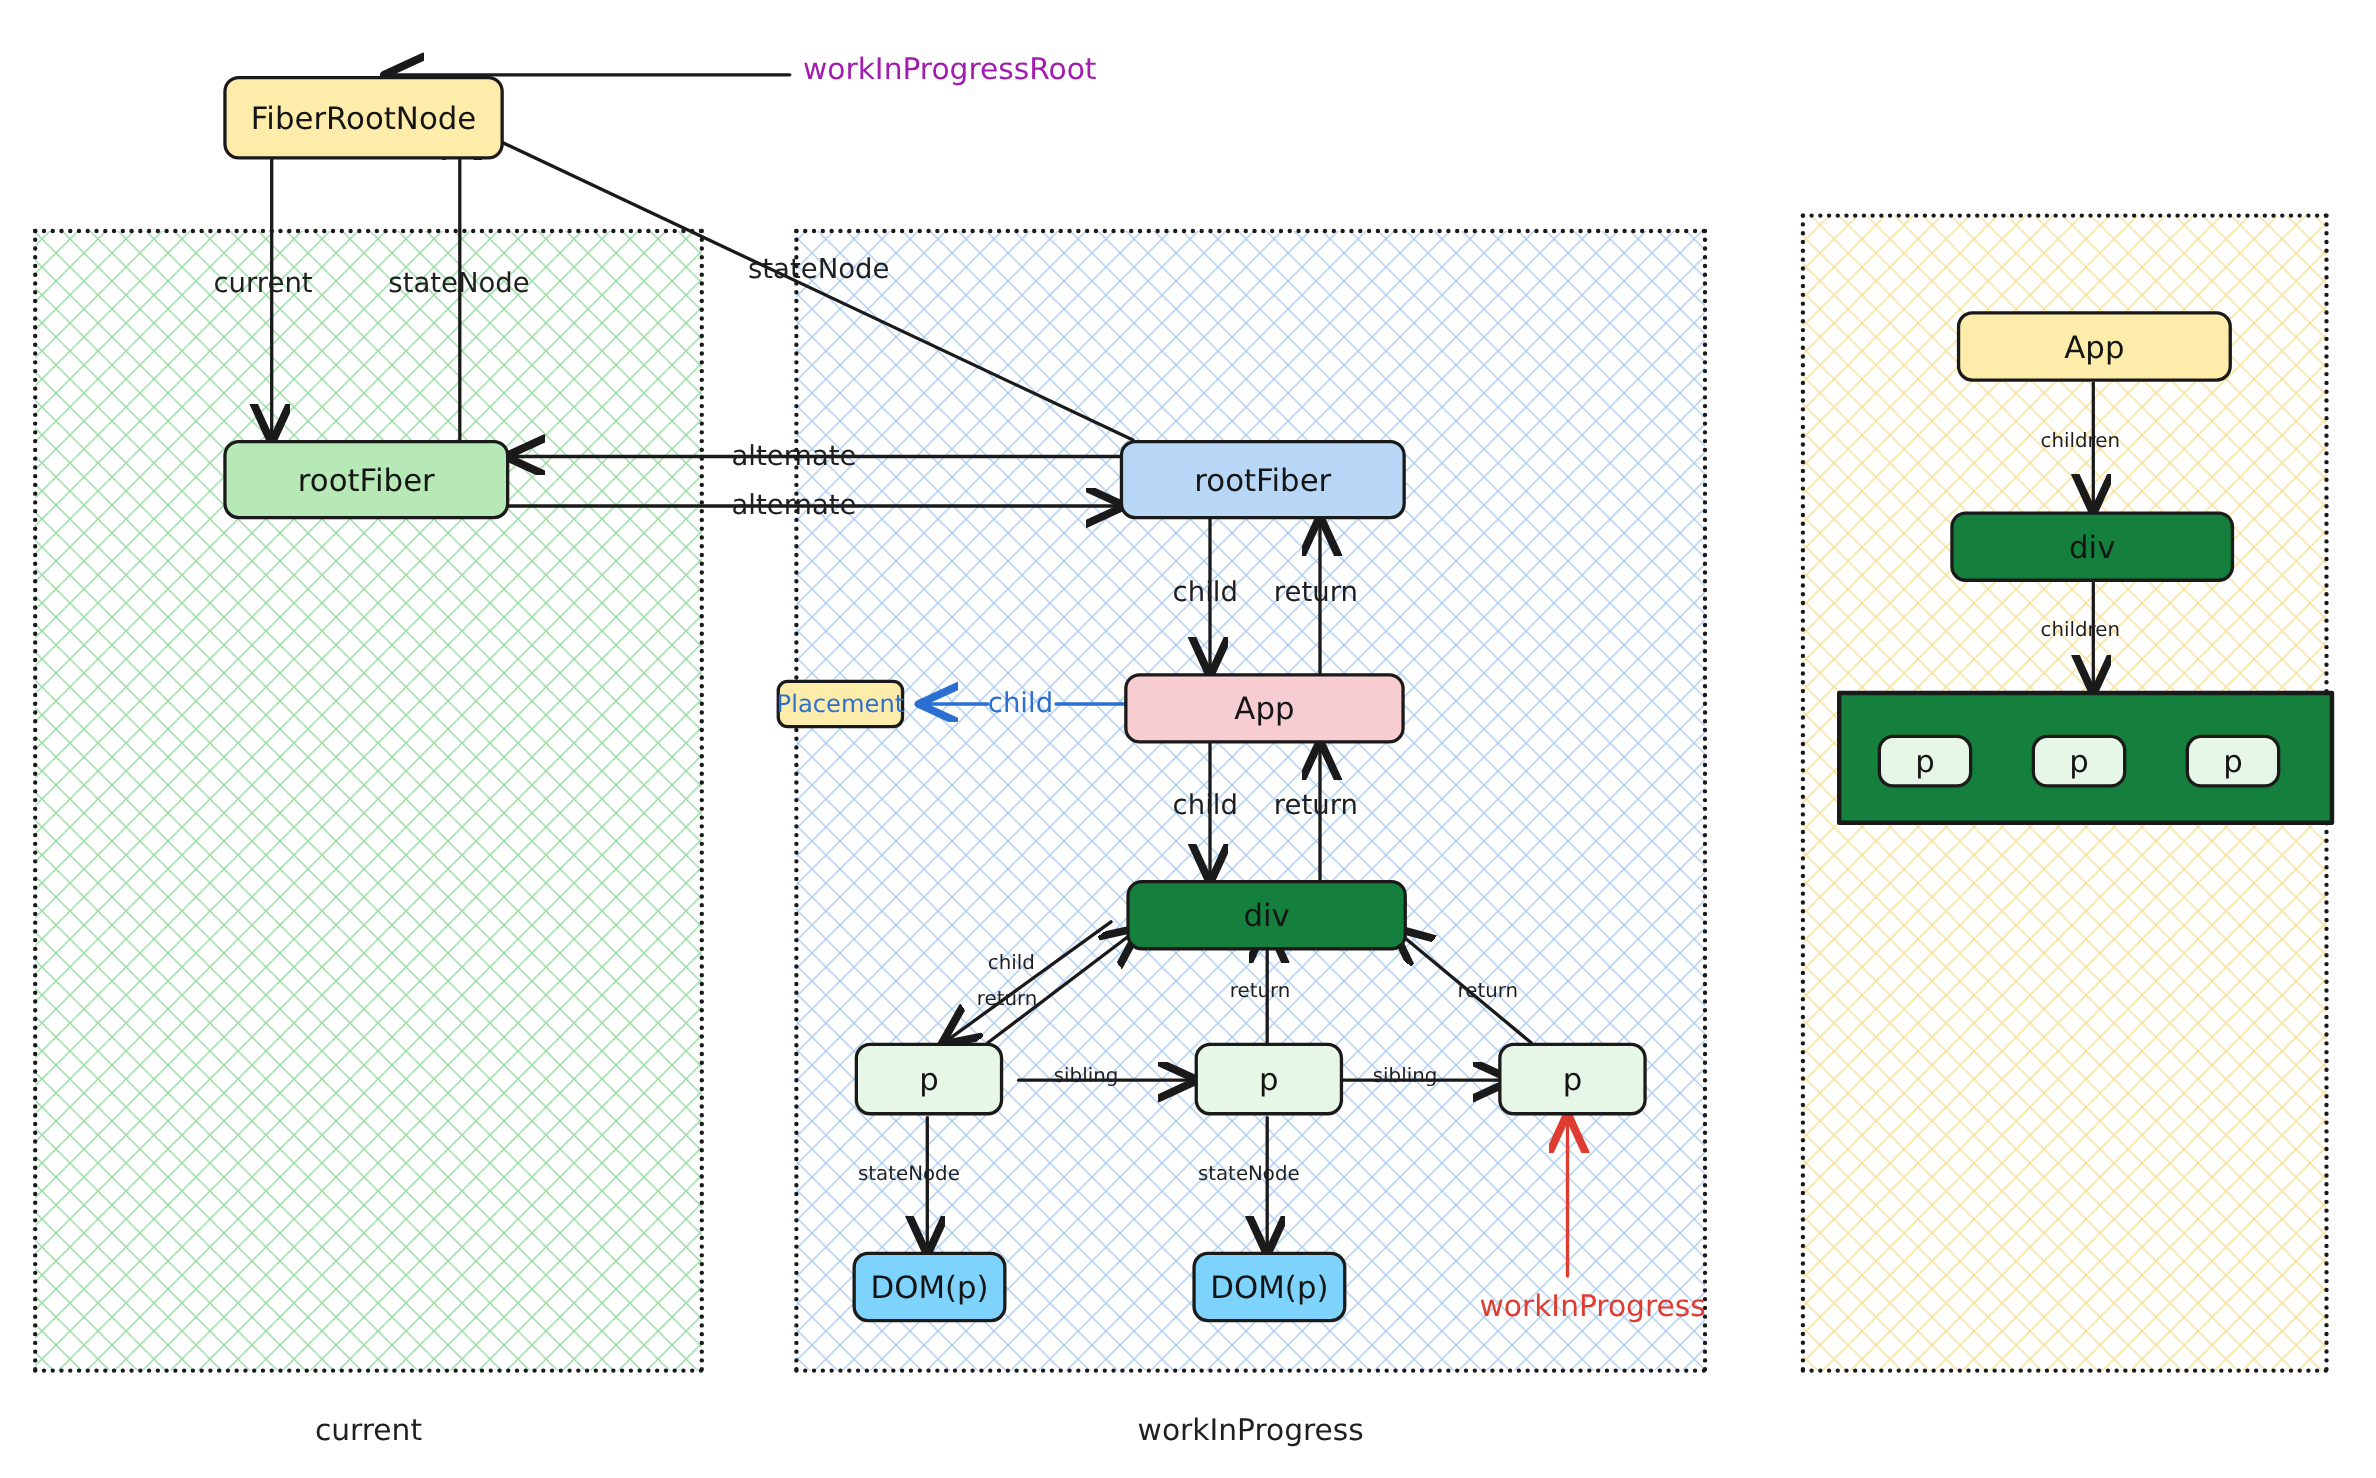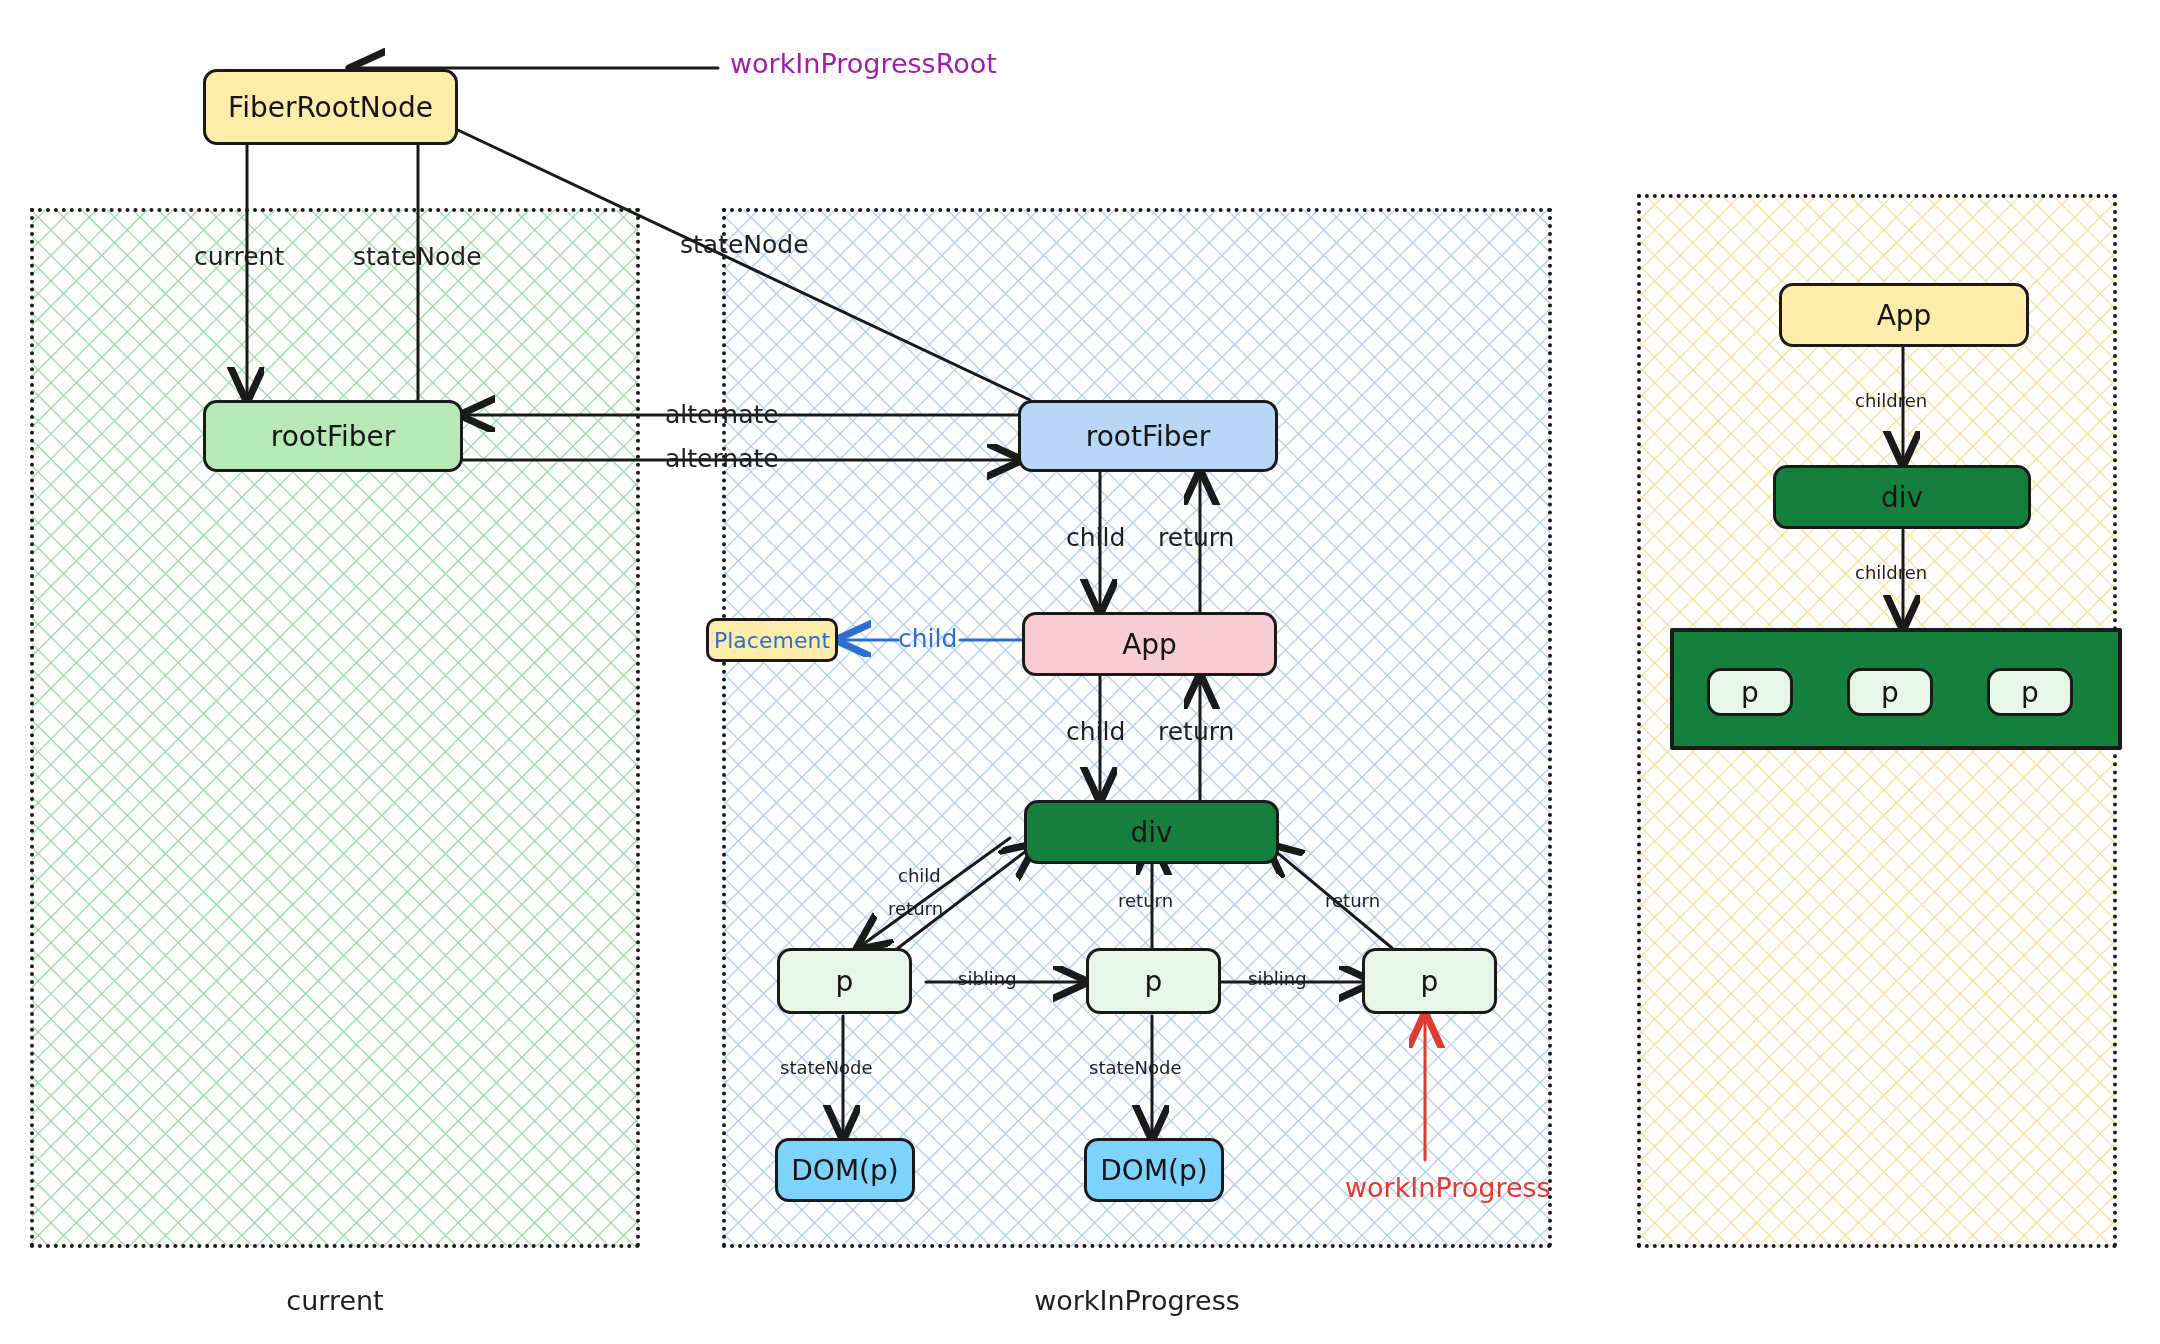--- a/index.html
+++ b/index.html
@@ -187,21 +187,21 @@
   </div>
 
   <div class="node fill-blue" style="left:1018px; top:400px; width:260px; height:72px;">
     <span>rootFiber</span>
   </div>
 
   <div class="node fill-pink" style="left:1022px; top:612px; width:255px; height:64px;">
     <span>App</span>
   </div>
 
-  <div class="badge" style="left:706px; top:618px; width:132px; height:44px;">
+  <div class="badge" style="left:706px; top:618px; width:116px; height:44px;">
     <span>Placement</span>
   </div>
 
   <div class="node fill-white" style="left:1024px; top:800px; width:255px; height:64px;">
     <span>div</span>
   </div>
 
   <div class="node fill-mint" style="left:777px; top:948px; width:135px; height:66px;">
     <span>p</span>
   </div>

